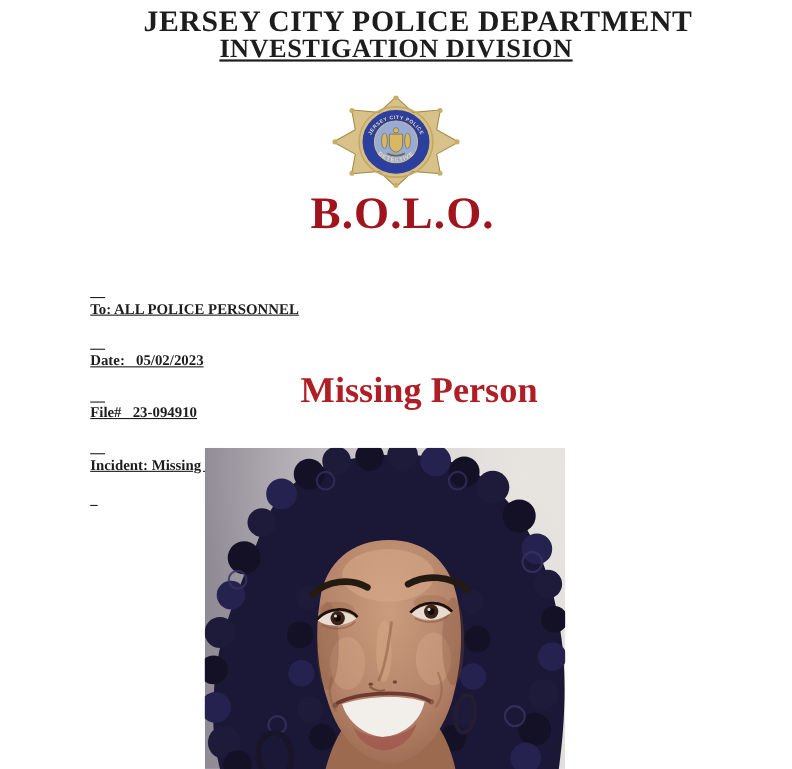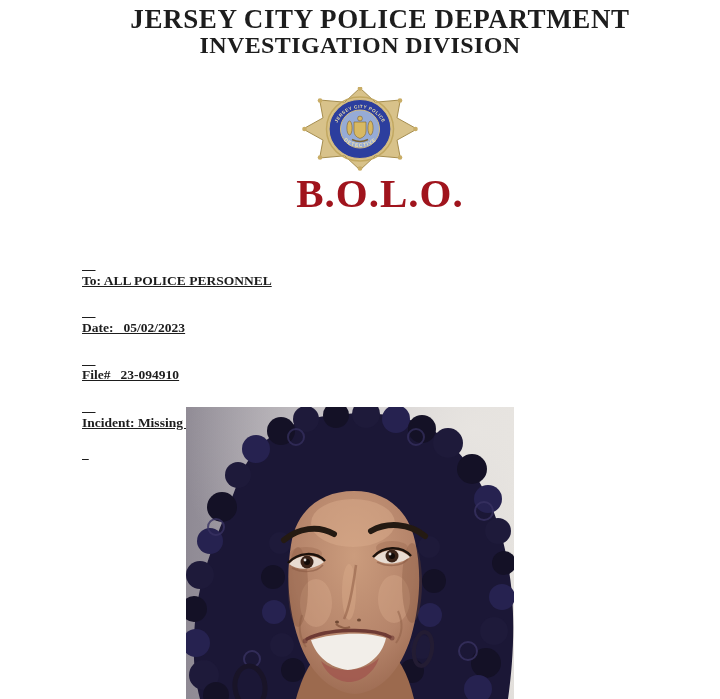--- a/index.html
+++ b/index.html
@@ -10,32 +10,32 @@
     font-family: "Liberation Serif", serif;
   }
   .page { position: relative; width: 720px; height: 699px; background: #ffffff; }
 
   .hdr {
     position: absolute; left: 0; width: 720px;
     text-align: center; font-weight: bold; color: #1d1d1d;
     white-space: nowrap;
   }
   .hdr.line1 { top: 4px;  font-size: 27px; letter-spacing: 0.6px; padding-left: 20px; }
-  .hdr.line2 { top: 32px; font-size: 24px; letter-spacing: 0.4px; }
+  .hdr.line2 { top: 32px; font-size: 24px; letter-spacing: 0.4px; text-decoration: underline; }
   .hdr.line3 { top: 59px; font-size: 22px; }
 
   .badge {
     position: absolute; top: 87px; left: 50%;
     transform: translateX(-50%);
     width: 116px; height: 85px;
   }
 
   .bolo {
     position: absolute; top: 169px; left: 50%;
-    transform: translateX(-50%); margin-left: 20px;
+    transform: translateX(-50%); margin-left: 6px;
     font-size: 41px; font-weight: bold; letter-spacing: 1px;
     color: #a0141d; white-space: nowrap;
   }
 
   .memo {
     position: absolute; top: 241px; left: 82px;
     font-size: 13.5px; font-weight: bold; color: #1d1d1d;
     line-height: 15.8px; white-space: pre-wrap; text-decoration: underline;
   }
 
@@ -101,20 +101,21 @@
 
   <div class="bolo">B.O.L.O.</div>
 
   <div class="memo">
     <div class="memo-line">To: ALL POLICE PERSONNEL</div>
     <div class="memo-line">Date:   05/02/2023</div>
     <div class="memo-line">File#   23-094910</div>
     <div class="memo-line">Incident: Missing Person</div>
   </div>
 
+  <div class="alert-heading">Missing Person</div>
 
   <div class="photo">
     <svg viewBox="0 0 328 292" width="328" height="292">
       <defs>
         <linearGradient id="pbg" x1="0" y1="0" x2="1" y2="0">
           <stop offset="0" stop-color="#8f8a94"></stop>
           <stop offset="0.55" stop-color="#b4b0b8"></stop>
           <stop offset="1" stop-color="#e3e0dc"></stop>
         </linearGradient>
         <radialGradient id="pbglight" cx="0.88" cy="0.08" r="0.9">

